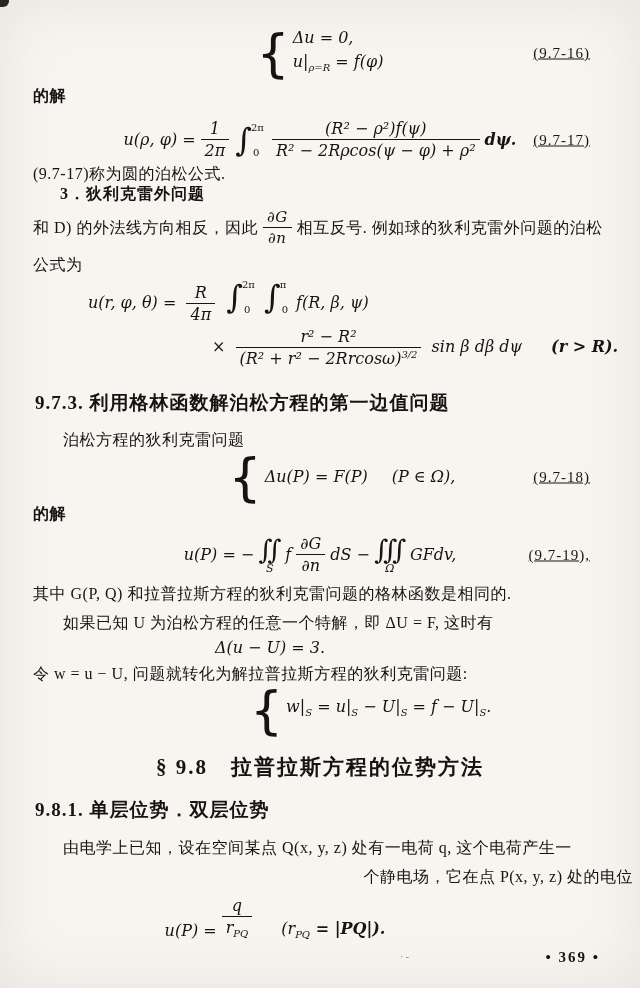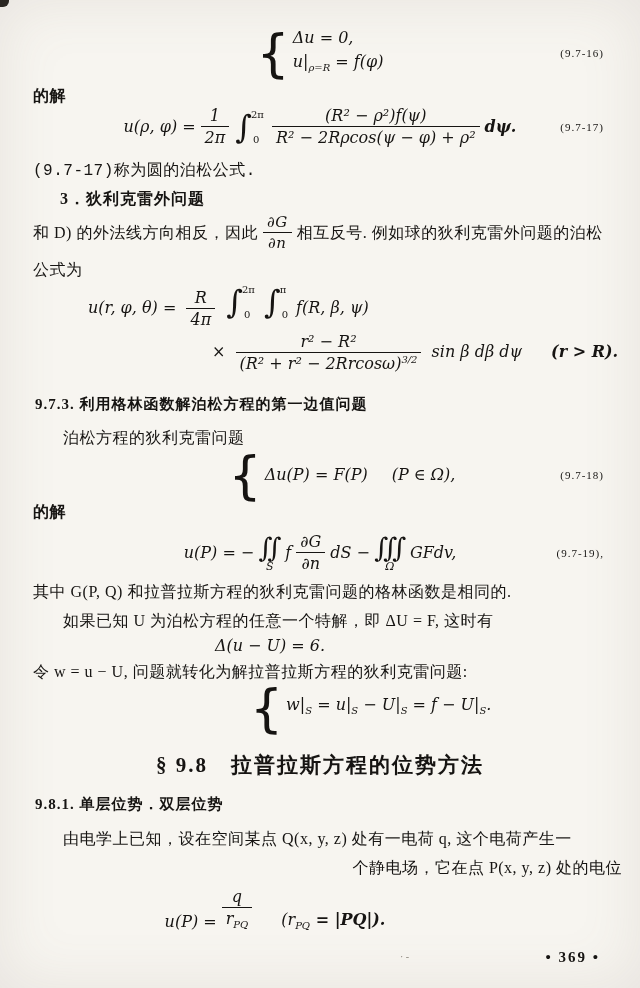--- a/index.html
+++ b/index.html
@@ -10,58 +10,58 @@
     background:#f7f5f0;
     color:#161412;
     font-family:"Liberation Serif","DejaVu Serif",serif;
     font-size:16px;
     box-sizing:border-box;
     padding-top:22px;
     overflow:hidden;
     box-shadow:inset 0 0 60px rgba(120,110,95,0.12);
   }
   .speck{position:absolute;left:0;top:0;width:9px;height:7px;background:#2a2622;border-radius:0 0 6px 0;}
-  .para{line-height:20px;padding-left:33px;padding-right:18px;letter-spacing:0.5px;}
+  .para{line-height:20px;padding-left:33px;padding-right:7px;letter-spacing:0.5px;}
   .indent{padding-left:63px;}
   .bold{font-weight:bold;}
   .math{font-style:italic;font-family:"DejaVu Serif","Liberation Serif",serif;}
   .up{font-style:normal;}
   .ss{font-size:10px;font-style:italic;}
   sub.ss{vertical-align:-4px;}
   
   .eqrow{position:relative;text-align:center;}
-  .eqnum{position:absolute;right:36px;top:50%;transform:translateY(-50%);font-style:normal;font-size:11px;letter-spacing:1px;}
+  .eqnum{position:absolute;right:50px;top:50%;transform:translateY(-50%);font-style:normal;font-size:15px;letter-spacing:1px;text-decoration:underline;}
   .eqcenter{display:inline-flex;align-items:center;vertical-align:middle;}
   .brace{font-family:"DejaVu Sans","Liberation Sans",sans-serif;font-size:52px;font-weight:400;line-height:46px;margin-right:3px;font-style:normal;}
   .cases{display:inline-block;text-align:left;}
   .cline{display:block;line-height:24px;white-space:nowrap;}
   .gap{margin-left:24px;}
   
   .frac{display:inline-block;vertical-align:middle;text-align:center;margin:0 5px;}
   .frac .fn{display:block;border-bottom:1.3px solid #161412;padding:0 4px 1px;line-height:1.2;}
   .frac .fd{display:block;padding:1px 4px 0;line-height:1.2;}
   .fracsmall{font-size:15px;}
   
   .intwrap{display:inline-flex;align-items:center;margin:0 1px;}
   .intsign{font-size:32px;font-style:normal;line-height:1;}
   .ibounds{display:inline-flex;flex-direction:column;justify-content:space-between;height:36px;font-size:10px;font-style:normal;margin-left:-1px;margin-right:2px;}
   .ibounds .isup{align-self:flex-start;}
   .ibounds .isub{align-self:flex-start;padding-left:2px;}
   .iint{display:inline-flex;flex-direction:column;align-items:center;margin:0 4px;vertical-align:middle;}
   .iint .sign{font-size:27px;font-style:normal;line-height:1.05;}
   .iint .below{font-size:11px;line-height:1;margin-top:-1px;font-style:italic;}
   
-  .h-sub{font-size:15px;font-weight:bold;padding-left:35px;letter-spacing:1px;}
+  .h-sub{font-size:19px;font-weight:bold;padding-left:35px;letter-spacing:1px;}
   .h-chapter{font-size:21px;font-weight:bold;text-align:center;letter-spacing:2px;}
   
   .b-eq16{margin-top:4px;}
   .b-sol1{margin-top:6px;font-weight:bold;}
-  .b-eq17{margin-top:0;}
-  .b-p1{margin-top:14px;font-family:Liberation Mono, monospace;}
-  .b-h3{margin-top:8px;padding-left:60px;font-weight:bold;letter-spacing:1px;}
+  .b-eq17{margin-top:13px;}
+  .b-p1{margin-top:4px;}
+  .b-h3{padding-left:60px;font-weight:bold;letter-spacing:1px;}
   .b-p2l1{margin-top:9px;}
   .b-p2l2{margin-top:4px;display:flex;align-items:center;}
   .b-p2l3{margin-top:8px;}
   .b-eq3l1{margin-top:4px;padding-left:88px;}
   .b-eq3l2{margin-top:2px;padding-left:212px;}
   .b-h973{margin-top:22px;}
   .b-p3{margin-top:14px;}
   .b-eq18{margin-top:4px;}
   .b-sol2{margin-top:4px;font-weight:bold;}
   .b-eq19{margin-top:10px;}
@@ -200,21 +200,21 @@
       <span>GFdv,</span>
     </span>
     <span class="eqnum">(9.7-19),</span>
   </div>
 
   <div class="para b-p4">其中 G(P, Q) 和拉普拉斯方程的狄利克雷问题的格林函数是相同的.</div>
 
   <div class="para indent b-p5">如果已知 U 为泊松方程的任意一个特解，即 ΔU = F, 这时有</div>
 
   <div class="b-eq6">
-    <span class="inner math">Δ(u − U) = 6.</span>
+    <span class="inner math">Δ(u − U) = 3.</span>
   </div>
 
   <div class="para b-p6">令 w = u − U, 问题就转化为解拉普拉斯方程的狄利克雷问题:</div>
 
   <div class="b-eq7">
     <span class="eqcenter">
       <span class="brace">{</span>
       <span class="cases">
         <span class="cline math"><span>w|</span><sub class="ss">S</sub><span> = u|</span><sub class="ss">S</sub><span> − U|</span><sub class="ss">S</sub><span> = f − U|</span><sub class="ss">S</sub><span>.</span></span>
       </span>

